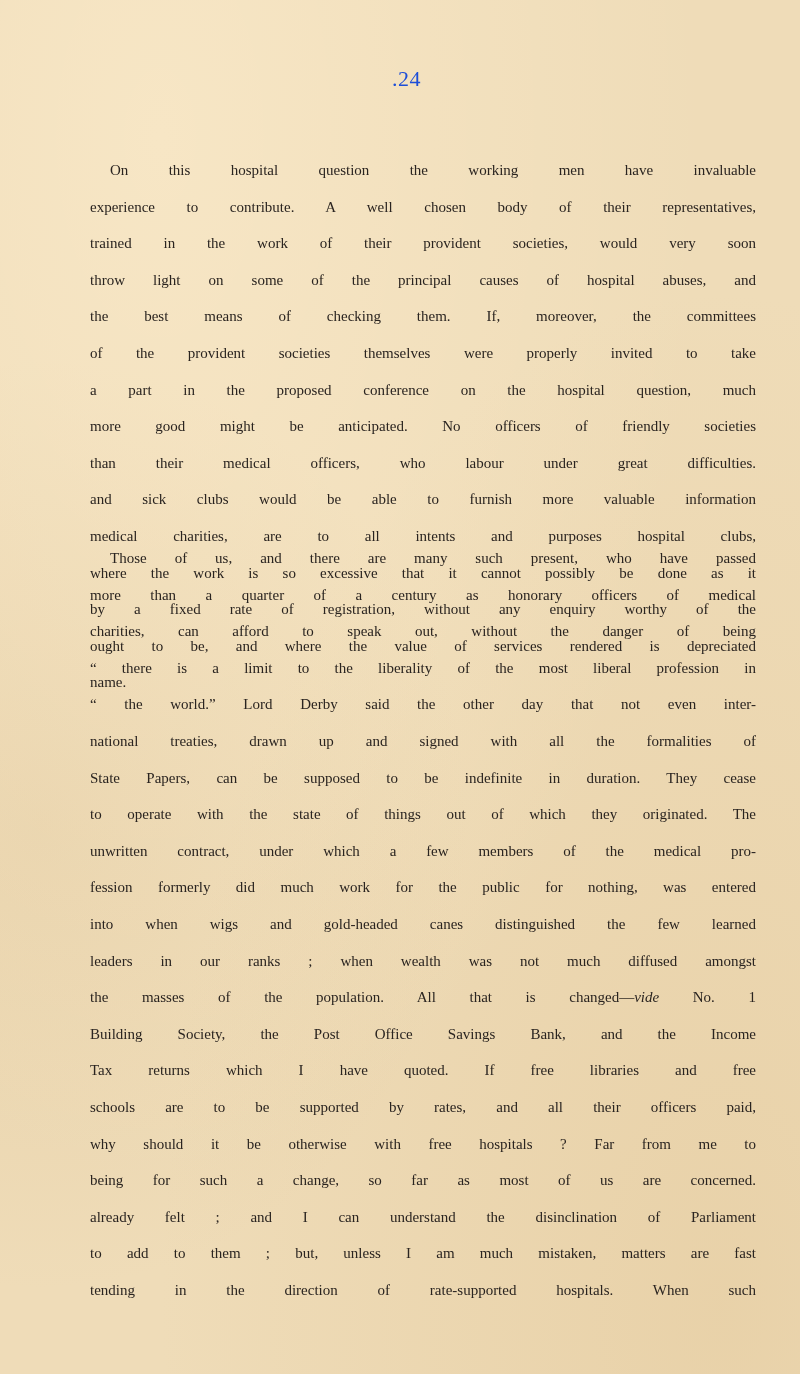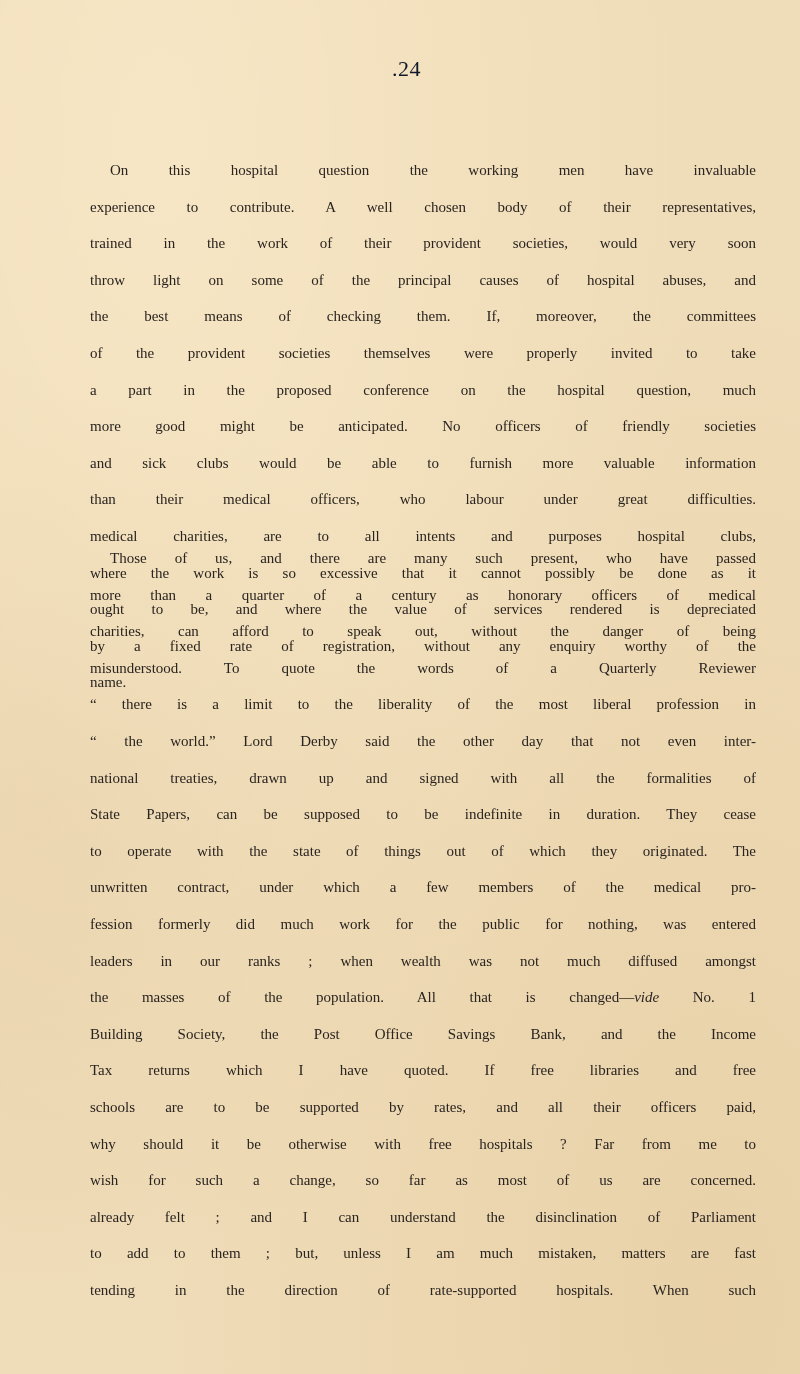--- a/index.html
+++ b/index.html
@@ -9,22 +9,22 @@
     background-image:
       radial-gradient(ellipse at 20% 10%, rgba(255,240,210,0.5), rgba(0,0,0,0) 60%),
       radial-gradient(ellipse at 90% 95%, rgba(220,190,140,0.35), rgba(0,0,0,0) 55%),
       radial-gradient(ellipse at 5% 60%, rgba(210,180,130,0.25), rgba(0,0,0,0) 40%);
     position: relative;
     font-family: "Liberation Serif", "DejaVu Serif", serif;
     color: #2a2420;
   }
   .page { position: absolute; left: 0; top: 0; width: 800px; height: 1374px; }
   .page-number {
-    position: absolute; left: 392px; top: 56px;
-    font-size: 22px; letter-spacing: 0.5px; color: #0f172a;
+    position: absolute; left: 392px; top: 66px;
+    font-size: 22px; letter-spacing: 0.5px; color: #1d4ed8;
   }
   .text-block {
     position: absolute; left: 90px; width: 666px;
     font-size: 15px; line-height: 36.6px;
     text-align: justify;
   }
   .line {
     display: block; height: 36.6px; white-space: nowrap;
     text-align: justify; text-align-last: justify;
   }
@@ -42,44 +42,44 @@
 
   <div class="text-block" id="para1">
       <span class="line indent">On this hospital question the working men have invaluable</span>
       <span class="line">experience to contribute. A well chosen body of their representatives,</span>
       <span class="line">trained in the work of their provident societies, would very soon</span>
       <span class="line">throw light on some of the principal causes of hospital abuses, and</span>
       <span class="line">the best means of checking them. If, moreover, the committees</span>
       <span class="line">of the provident societies themselves were properly invited to take</span>
       <span class="line">a part in the proposed conference on the hospital question, much</span>
       <span class="line">more good might be anticipated. No officers of friendly societies</span>
+      <span class="line">than their medical officers, who labour under great difficulties.</span>
       <span class="line">and sick clubs would be able to furnish more valuable information</span>
-      <span class="line">than their medical officers, who labour under great difficulties.</span>
       <span class="line">medical charities, are to all intents and purposes hospital clubs,</span>
       <span class="line">where the work is so excessive that it cannot possibly be done as it</span>
+      <span class="line">by a fixed rate of registration, without any enquiry worthy of the</span>
       <span class="line">ought to be, and where the value of services rendered is depreciated</span>
-      <span class="line">by a fixed rate of registration, without any enquiry worthy of the</span>
       <span class="line last">name.</span>
     </div>
   <div class="text-block" id="para2">
       <span class="line indent">Those of us, and there are many such present, who have passed</span>
       <span class="line">more than a quarter of a century as honorary officers of medical</span>
       <span class="line">charities, can afford to speak out, without the danger of being</span>
-      <span class="line">misunderstood. To quote the words of a Quarterly Reviewer</span>
       <span class="line">“ there is a limit to the liberality of the most liberal profession in</span>
       <span class="line">“ the world.” Lord Derby said the other day that not even inter-</span>
       <span class="line">national treaties, drawn up and signed with all the formalities of</span>
       <span class="line">State Papers, can be supposed to be indefinite in duration. They cease</span>
       <span class="line">to operate with the state of things out of which they originated. The</span>
       <span class="line">unwritten contract, under which a few members of the medical pro-</span>
       <span class="line">fession formerly did much work for the public for nothing, was entered</span>
+      <span class="line">into when wigs and gold-headed canes distinguished the few learned</span>
       <span class="line">leaders in our ranks ; when wealth was not much diffused amongst</span>
       <span class="line">the masses of the population. All that is changed—<em>vide</em><span> No. 1</span></span>
       <span class="line">Building Society, the Post Office Savings Bank, and the Income</span>
       <span class="line">Tax returns which I have quoted. If free libraries and free</span>
       <span class="line">schools are to be supported by rates, and all their officers paid,</span>
       <span class="line">why should it be otherwise with free hospitals ? Far from me to</span>
-      <span class="line">wish for such a change, so far as most of us are concerned.</span>
+      <span class="line">being for such a change, so far as most of us are concerned.</span>
       <span class="line">already felt ; and I can understand the disinclination of Parliament</span>
       <span class="line">to add to them ; but, unless I am much mistaken, matters are fast</span>
       <span class="line">tending in the direction of rate-supported hospitals. When such</span>
     </div>
 </div>
 
 </body></html>

